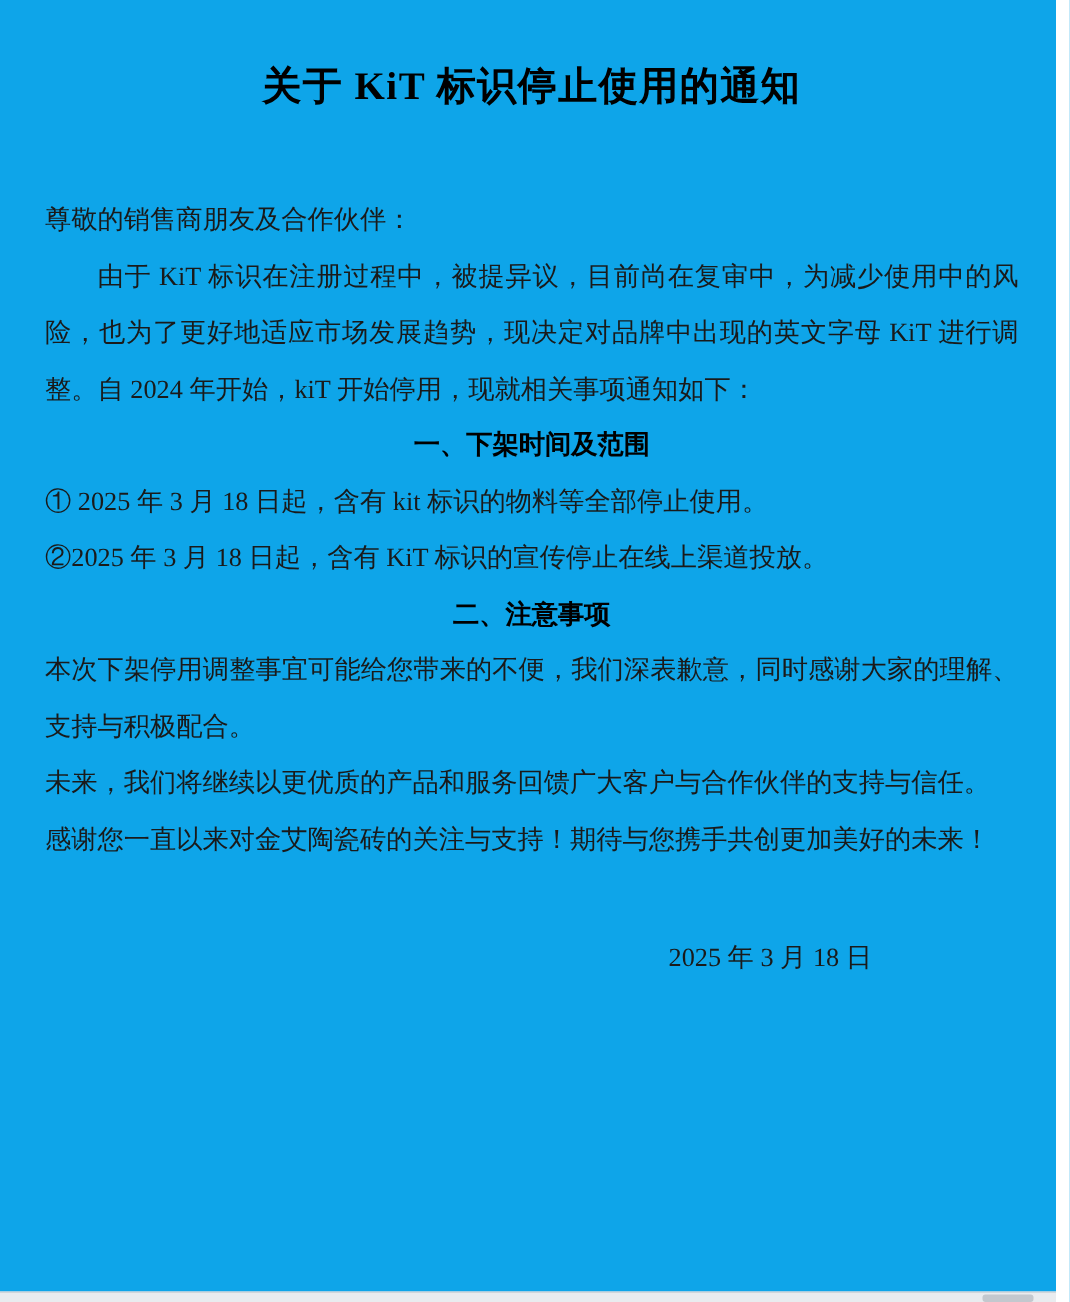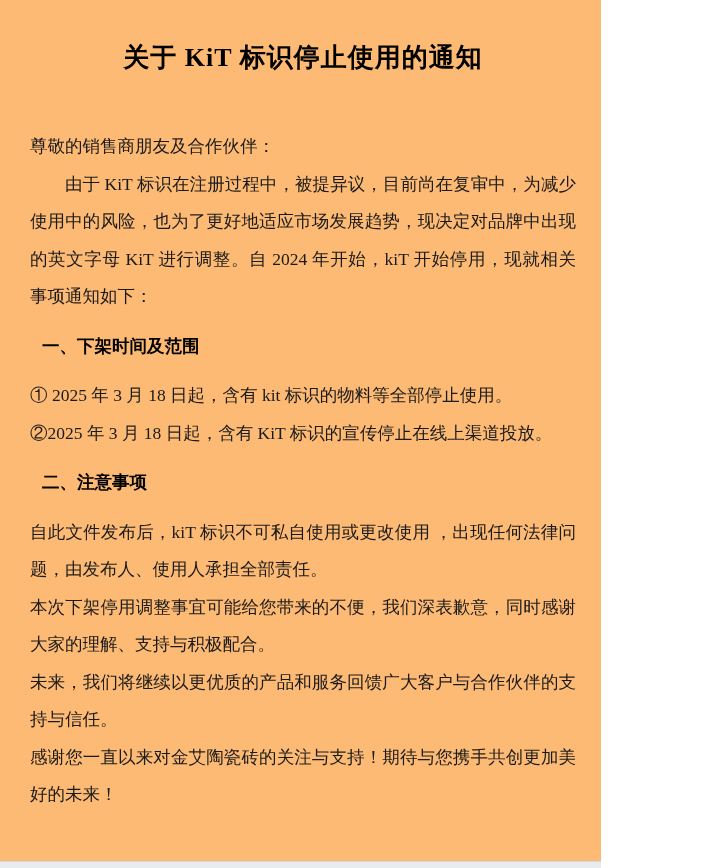--- a/index.html
+++ b/index.html
@@ -10,23 +10,23 @@
   body {
     width: 713px;
     height: 868px;
     font-family: "Liberation Serif", serif;
     color: #1a1a1a;
     position: relative;
     overflow: hidden;
   }
   .page {
     position: relative;
-    width: 601px;
+    width: 704px;
     height: 868px;
-    background: #fdba74;
+    background: #0ea5e9;
     overflow: hidden;
   }
   .content {
     padding: 0 25px 0 30px;
   }
   .doc-title {
     margin: 40px 0 0 0;
     text-align: center;
     font-size: 26px;
     line-height: 36px;
@@ -41,27 +41,27 @@
     text-align: justify;
     word-break: break-all;
   }
   .greeting {
     margin-top: 52px;
   }
   .indent {
     text-indent: 2em;
   }
   .sec-heading {
-    margin: 12px;
+    margin: 0;
     font-family: "Liberation Sans", sans-serif;
     font-weight: 700;
     font-size: 17.5px;
     line-height: 37.5px;
     color: #000;
-    text-align: left;
+    text-align: center;
   }
   .signature {
     margin-top: 38px;
     margin-left: auto;
     width: 331px;
     text-align: center;
     font-size: 17.5px;
     line-height: 45px;
   }
   .signature div {
@@ -100,21 +100,20 @@
     <p class="body-line indent">由于 KiT 标识在注册过程中，被提异议，目前尚在复审中，为减少使用中的风险，也为了更好地适应市场发展趋势，现决定对品牌中出现的英文字母 KiT 进行调整。自 2024 年开始，kiT 开始停用，现就相关事项通知如下：</p>
 
     <p class="sec-heading">一、下架时间及范围</p>
 
     <p class="body-line">① 2025 年 3 月 18 日起，含有 kit 标识的物料等全部停止使用。</p>
 
     <p class="body-line">②2025 年 3 月 18 日起，含有 KiT 标识的宣传停止在线上渠道投放。</p>
 
     <p class="sec-heading">二、注意事项</p>
 
-    <p class="body-line">自此文件发布后，kiT 标识不可私自使用或更改使用 ，出现任何法律问题，由发布人、使用人承担全部责任。</p>
 
     <p class="body-line">本次下架停用调整事宜可能给您带来的不便，我们深表歉意，同时感谢大家的理解、支持与积极配合。</p>
 
     <p class="body-line">未来，我们将继续以更优质的产品和服务回馈广大客户与合作伙伴的支持与信任。</p>
 
     <p class="body-line">感谢您一直以来对金艾陶瓷砖的关注与支持！期待与您携手共创更加美好的未来！</p>
 
     <div class="signature">
       <div>2025 年 3 月 18 日</div>
     </div>

